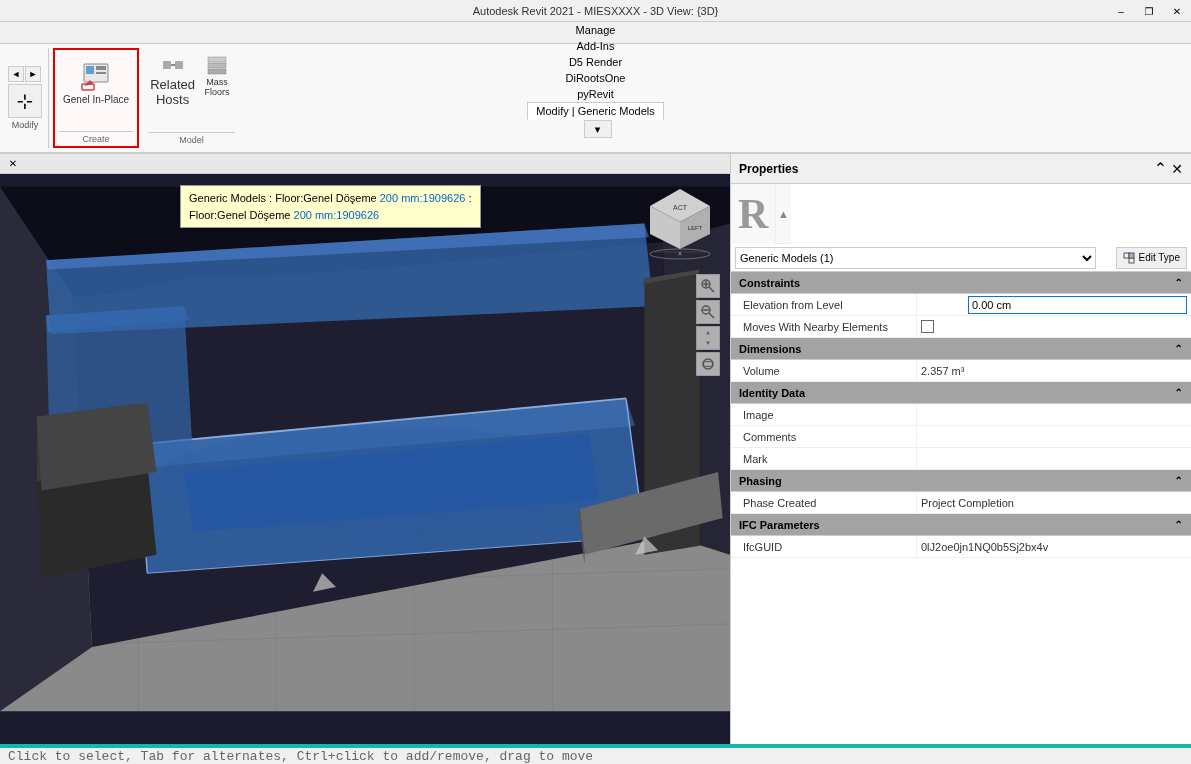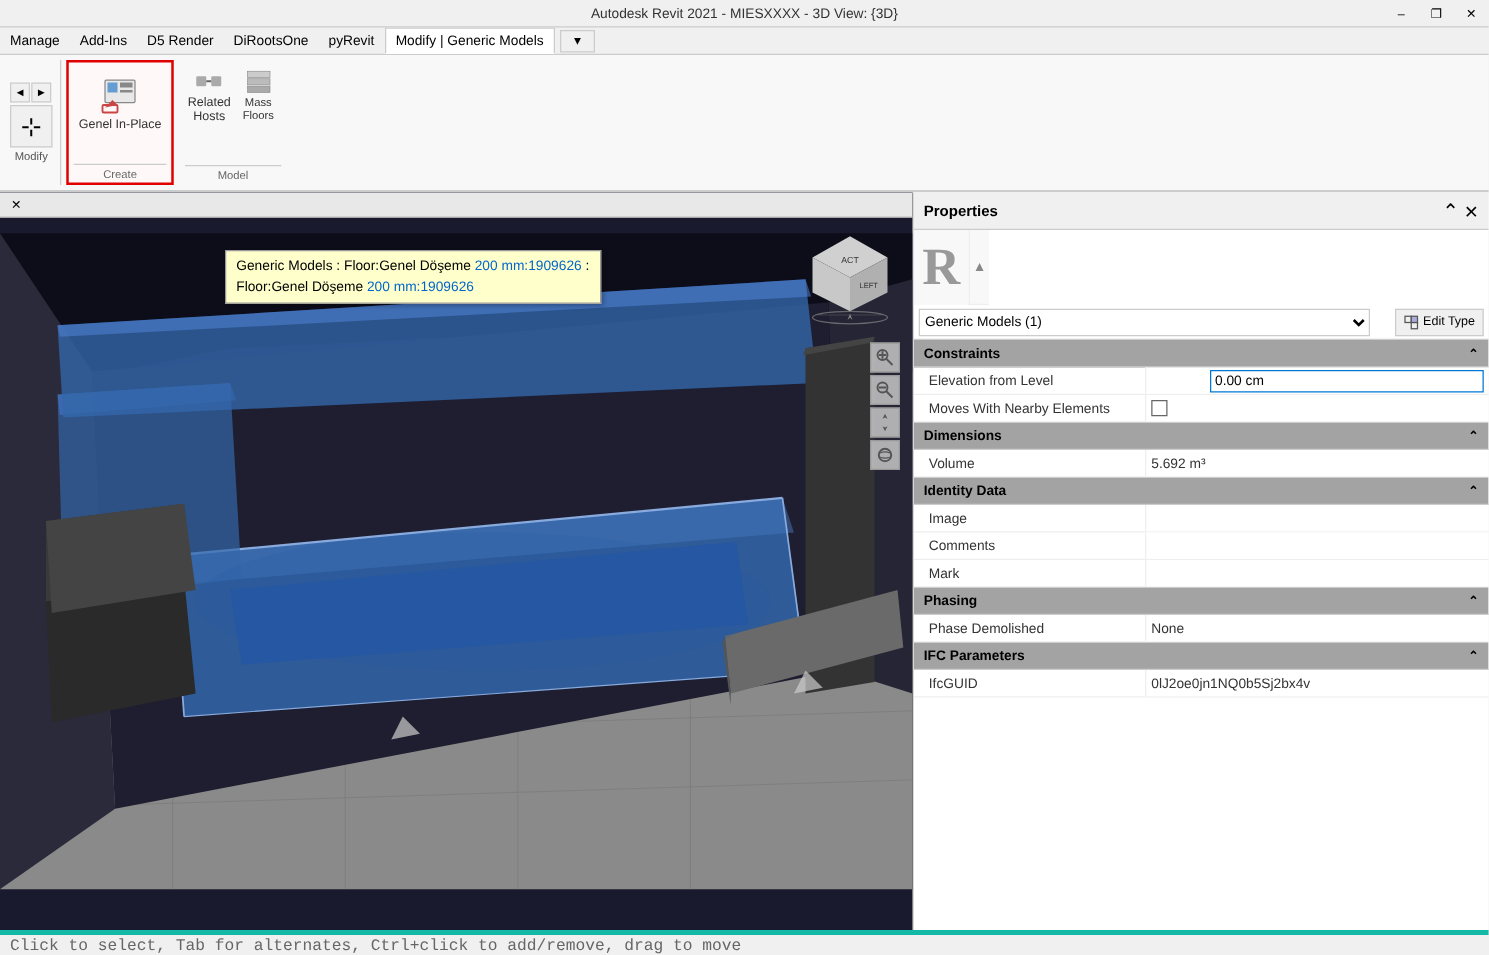--- a/index.html
+++ b/index.html
@@ -36,20 +36,21 @@
       background: transparent;
     }
 
     
     .menu-bar {
       height: 22px;
       background: #f0f0f0;
       display: flex;
       align-items: center;
       border-bottom: 1px solid #ccc;
+      flex-direction: column;
     }
     .menu-item {
       padding: 2px 8px;
       font-size: 11px;
       cursor: pointer;
       height: 100%;
       display: flex;
       align-items: center;
     }
     .menu-item.active-tab {
@@ -174,21 +175,21 @@
       display: flex;
       align-items: center;
       justify-content: center;
       font-size: 10px;
       cursor: pointer;
     }
 
     
     .tooltip-box {
       position: absolute;
-      top: 46px;
+      top: 31px;
       left: 180px;
       background: #ffffcc;
       border: 1px solid #999;
       padding: 4px 8px;
       font-size: 11px;
       z-index: 20;
       line-height: 1.5;
       box-shadow: 2px 2px 4px rgba(0,0,0,0.3);
     }
     .tooltip-highlight {
@@ -440,21 +441,21 @@
   <div class="ribbon-group">
     <div class="small-btns">
       <div class="small-ribbon-btn">
         <div class="s-icon">
           <svg width="24" height="24" viewBox="0 0 24 24">
             <rect x="2" y="8" width="8" height="8" rx="1" fill="#aaa"></rect>
             <rect x="14" y="8" width="8" height="8" rx="1" fill="#aaa"></rect>
             <line x1="10" y1="12" x2="14" y2="12" stroke="#666" stroke-width="1.5"></line>
           </svg>
         </div>
-        <div style="font-size:10px; text-align:center; color:#333;">Related<br>Hosts</div>
+        <div style="font-size:13px; text-align:center; color:#333;">Related<br>Hosts</div>
       </div>
       <div class="small-ribbon-btn">
         <div class="s-icon">
           <svg width="24" height="24" viewBox="0 0 24 24">
             <rect x="3" y="4" width="18" height="5" fill="#ccc" stroke="#888" stroke-width="0.5"></rect>
             <rect x="3" y="10" width="18" height="5" fill="#bbb" stroke="#888" stroke-width="0.5"></rect>
             <rect x="3" y="16" width="18" height="5" fill="#aaa" stroke="#888" stroke-width="0.5"></rect>
           </svg>
         </div>
         <div style="font-size:9px; text-align:center; color:#333;">Mass<br>Floors</div>
@@ -635,21 +636,21 @@
         </div>
       </div>
 
       <div class="prop-section-header">
         <span>Dimensions</span>
         <span class="prop-section-expand">⌃</span>
       </div>
       <div class="prop-row">
         <div class="prop-label">Volume</div>
         <div class="prop-value">
-          <span>5.692 m³</span>
+          <span>2.357 m³</span>
         </div>
       </div>
 
       <div class="prop-section-header">
         <span>Identity Data</span>
         <span class="prop-section-expand">⌃</span>
       </div>
       <div class="prop-row">
         <div class="prop-label">Image</div>
         <div class="prop-value"></div>
@@ -661,23 +662,23 @@
       <div class="prop-row">
         <div class="prop-label">Mark</div>
         <div class="prop-value"></div>
       </div>
 
       <div class="prop-section-header">
         <span>Phasing</span>
         <span class="prop-section-expand">⌃</span>
       </div>
       <div class="prop-row">
-        <div class="prop-label">Phase Demolished</div>
+        <div class="prop-label">Phase Created</div>
         <div class="prop-value">
-          <span>None</span>
+          <span>Project Completion</span>
         </div>
       </div>
 
       <div class="prop-section-header">
         <span>IFC Parameters</span>
         <span class="prop-section-expand">⌃</span>
       </div>
       <div class="prop-row">
         <div class="prop-label">IfcGUID</div>
         <div class="prop-value">

